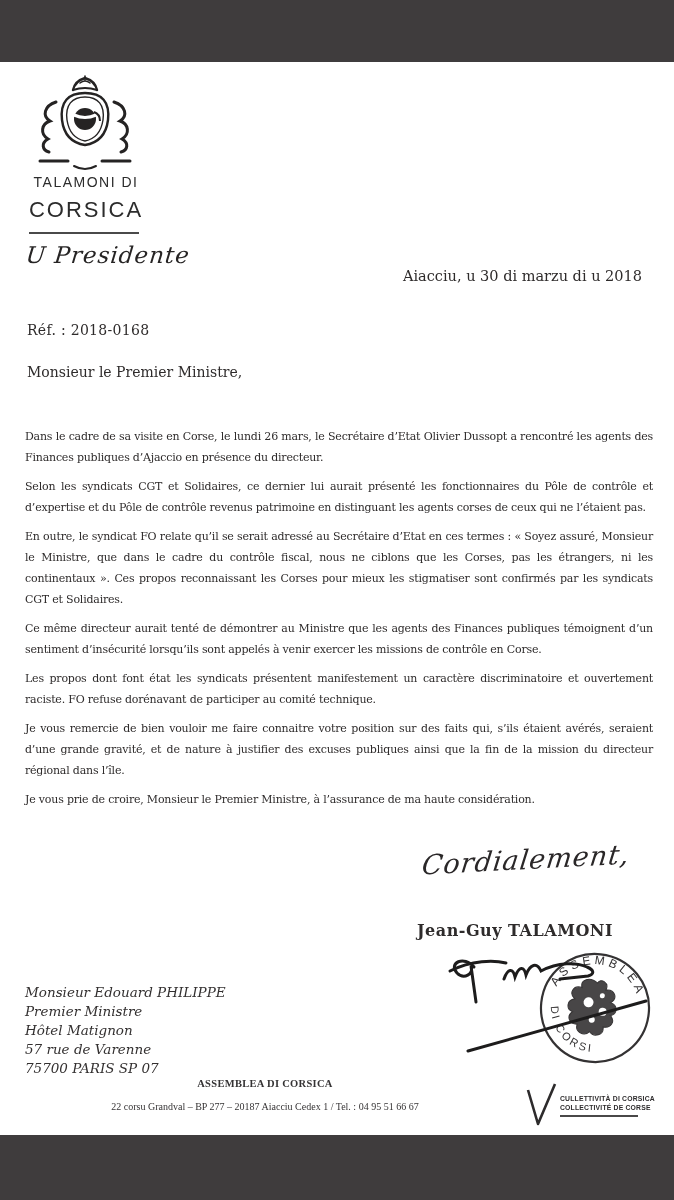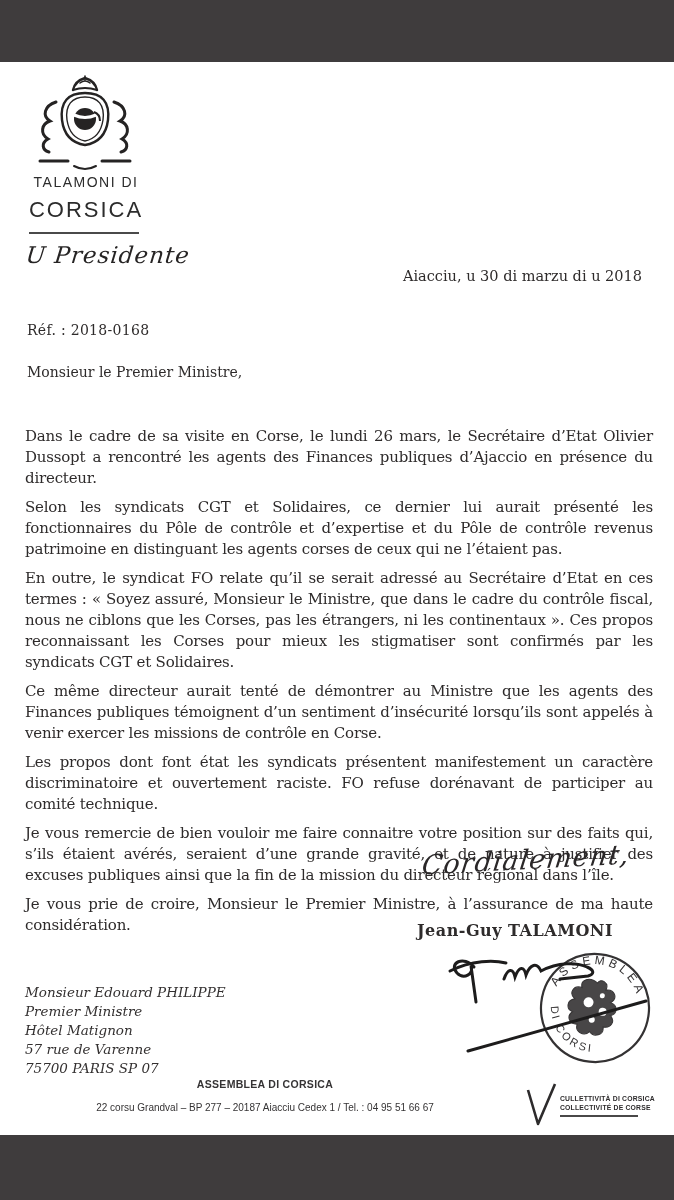--- a/index.html
+++ b/index.html
@@ -31,38 +31,38 @@
     transform:skewX(-6deg);color:#262424;}
   .dateline{position:absolute;left:340px;top:268px;width:302px;text-align:right;
     font-size:14.5px;}
   .reference{position:absolute;left:27px;top:322px;font-size:14px;letter-spacing:.3px;}
   .salutation{position:absolute;left:27px;top:364px;font-size:14px;}
 
   
   .body-text{position:absolute;left:25px;top:426px;width:628px;}
   .body-text p{
     margin:0 0 8px 0;
-    font-size:15px;line-height:21px;letter-spacing:-0.2px;
+    font-size:11px;line-height:21px;letter-spacing:-0.2px;
     text-align:justify;
   }
   .closing{position:absolute;left:422px;top:844px;
     font-style:italic;font-size:27px;color:#2a2728;
     transform:rotate(-3deg) skewX(-10deg);letter-spacing:1px;}
   .signer{position:absolute;left:380px;top:901px;width:270px;text-align:center;
     font-weight:bold;font-size:16px;letter-spacing:.5px;margin-top:20px;}
 
   .sig-stamp{position:absolute;left:438px;top:945px;}
 
   
   .recipient{position:absolute;left:25px;top:983px;
     font-style:italic;font-size:13.5px;line-height:19px;color:#333030;}
 
   
   .footer-center{position:absolute;left:40px;top:1078px;width:450px;text-align:center;
-    font-family:Liberation Sans, sans-serif;color:#353334;}
+    font-family:Liberation Serif, serif;color:#353334;}
   .footer-center .forg{font-size:10.5px;font-weight:bold;letter-spacing:.3px;}
   .footer-center .faddr{font-size:10px;margin-top:12px;}
 
   .collectivity{position:absolute;left:524px;top:1082px;display:flex;align-items:flex-start;}
   .collectivity .ctext{margin-left:2px;margin-top:12px;
     font-family:"Liberation Sans", sans-serif;font-weight:bold;color:#2d2b2c;}
   .collectivity .ctext div{font-size:6.8px;letter-spacing:.2px;line-height:9px;}
   .collectivity .cline{width:78px;height:1.5px;background:#4a4848;margin-top:3px;}
 </style>
 </head>

